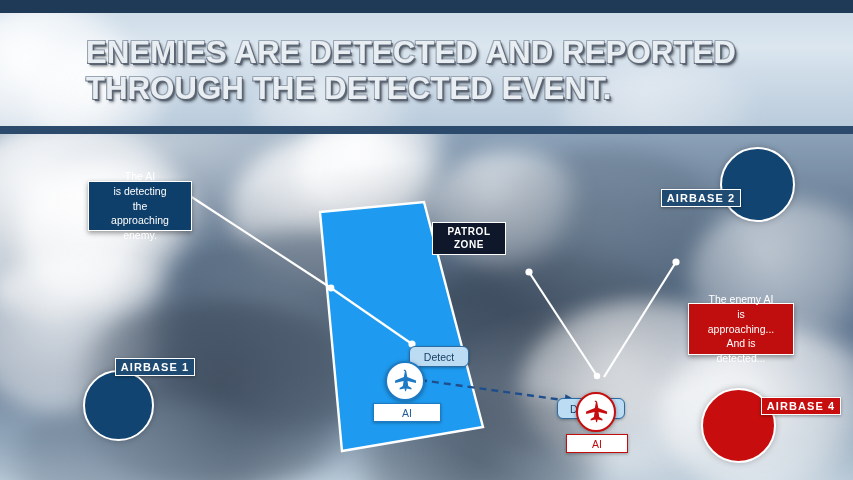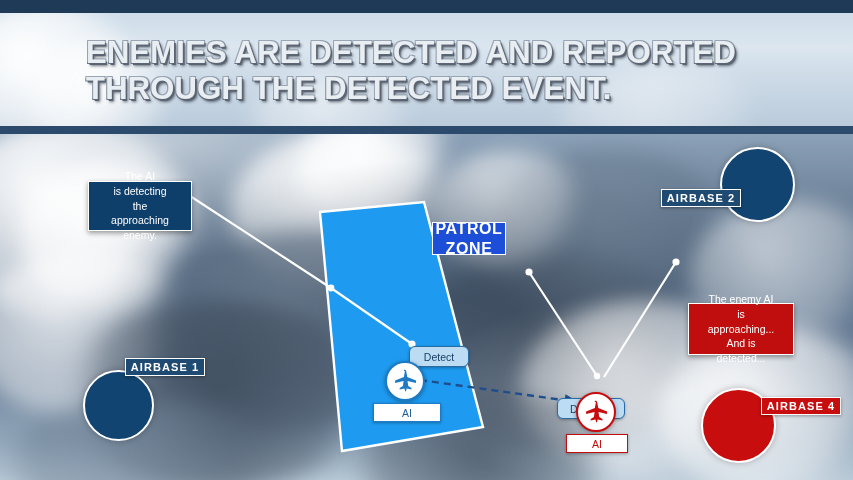--- a/index.html
+++ b/index.html
@@ -64,22 +64,22 @@
   .note{
     position:absolute;display:flex;flex-direction:column;align-items:center;justify-content:center;
     text-align:center;font-size:10.5px;line-height:1.42;color:#ffffff;
     border:1.4px solid #ffffff;background:#0e3f6b;
     box-shadow:0 2px 5px rgba(0,0,0,.4);padding:5px 19px;white-space:pre-line;
   }
   .note.red{background:#c00d0d;}
 
   .zonelabel{
     position:absolute;display:flex;align-items:center;justify-content:center;
-    text-align:center;font-size:16px;font-weight:bold;line-height:1.25;color:#ffffff;
-    letter-spacing:.6px;border:1.4px solid #ffffff;background:#1d4ed8;white-space:pre-line;
+    text-align:center;font-size:10px;font-weight:bold;line-height:1.25;color:#ffffff;
+    letter-spacing:.6px;border:1.4px solid #ffffff;background:#0f172a;white-space:pre-line;
   }
 
   .pill{
     position:absolute;display:flex;align-items:center;justify-content:center;
     font-size:10.5px;color:#1b3f63;background:#bcdcf4;border:1.3px solid #2a6ba3;
     border-radius:6px;box-shadow:0 1px 3px rgba(0,0,0,.3);
   }
   .aibox{
     position:absolute;display:flex;align-items:center;justify-content:center;
     font-size:10.5px;color:#1f5c99;background:#ffffff;border:1.6px solid #1e7ac4;
@@ -157,21 +157,21 @@
         <polygon points="0,0 6,2.5 0,5" fill="#1f4e8c"></polygon>
       </marker>
     </defs>
     <line x1="420" y1="380" x2="577" y2="402" stroke="#1f4e8c" stroke-width="2.4" stroke-dasharray="7,5" marker-end="url(#arrowhead)"></line>
   </svg>
 
   <div class="obj circle navy" style="left:83px;top:370px;width:71px;height:71px;"></div>
   <div class="obj circle navy" style="left:720px;top:147px;width:75px;height:75px;"></div>
   <div class="obj circle red" style="left:701px;top:388px;width:75px;height:75px;"></div>
 
-  <div class="tagbox" style="left:125px;top:358px;width:80px;height:18px;">AIRBASE 1</div>
+  <div class="tagbox" style="left:115px;top:358px;width:80px;height:18px;">AIRBASE 1</div>
   <div class="tagbox" style="left:661px;top:189px;width:80px;height:18px;">AIRBASE 2</div>
   <div class="tagbox redtag" style="left:761px;top:397px;width:80px;height:18px;">AIRBASE 4</div>
 
   <div class="note" style="left:88px;top:181px;width:104px;height:50px;">The AI
 is detecting the
 approaching enemy.</div>
 
 
   <div class="note red" style="left:688px;top:255px;width:106px;height:52px;margin-top:48px;">The enemy AI
 is approaching...

